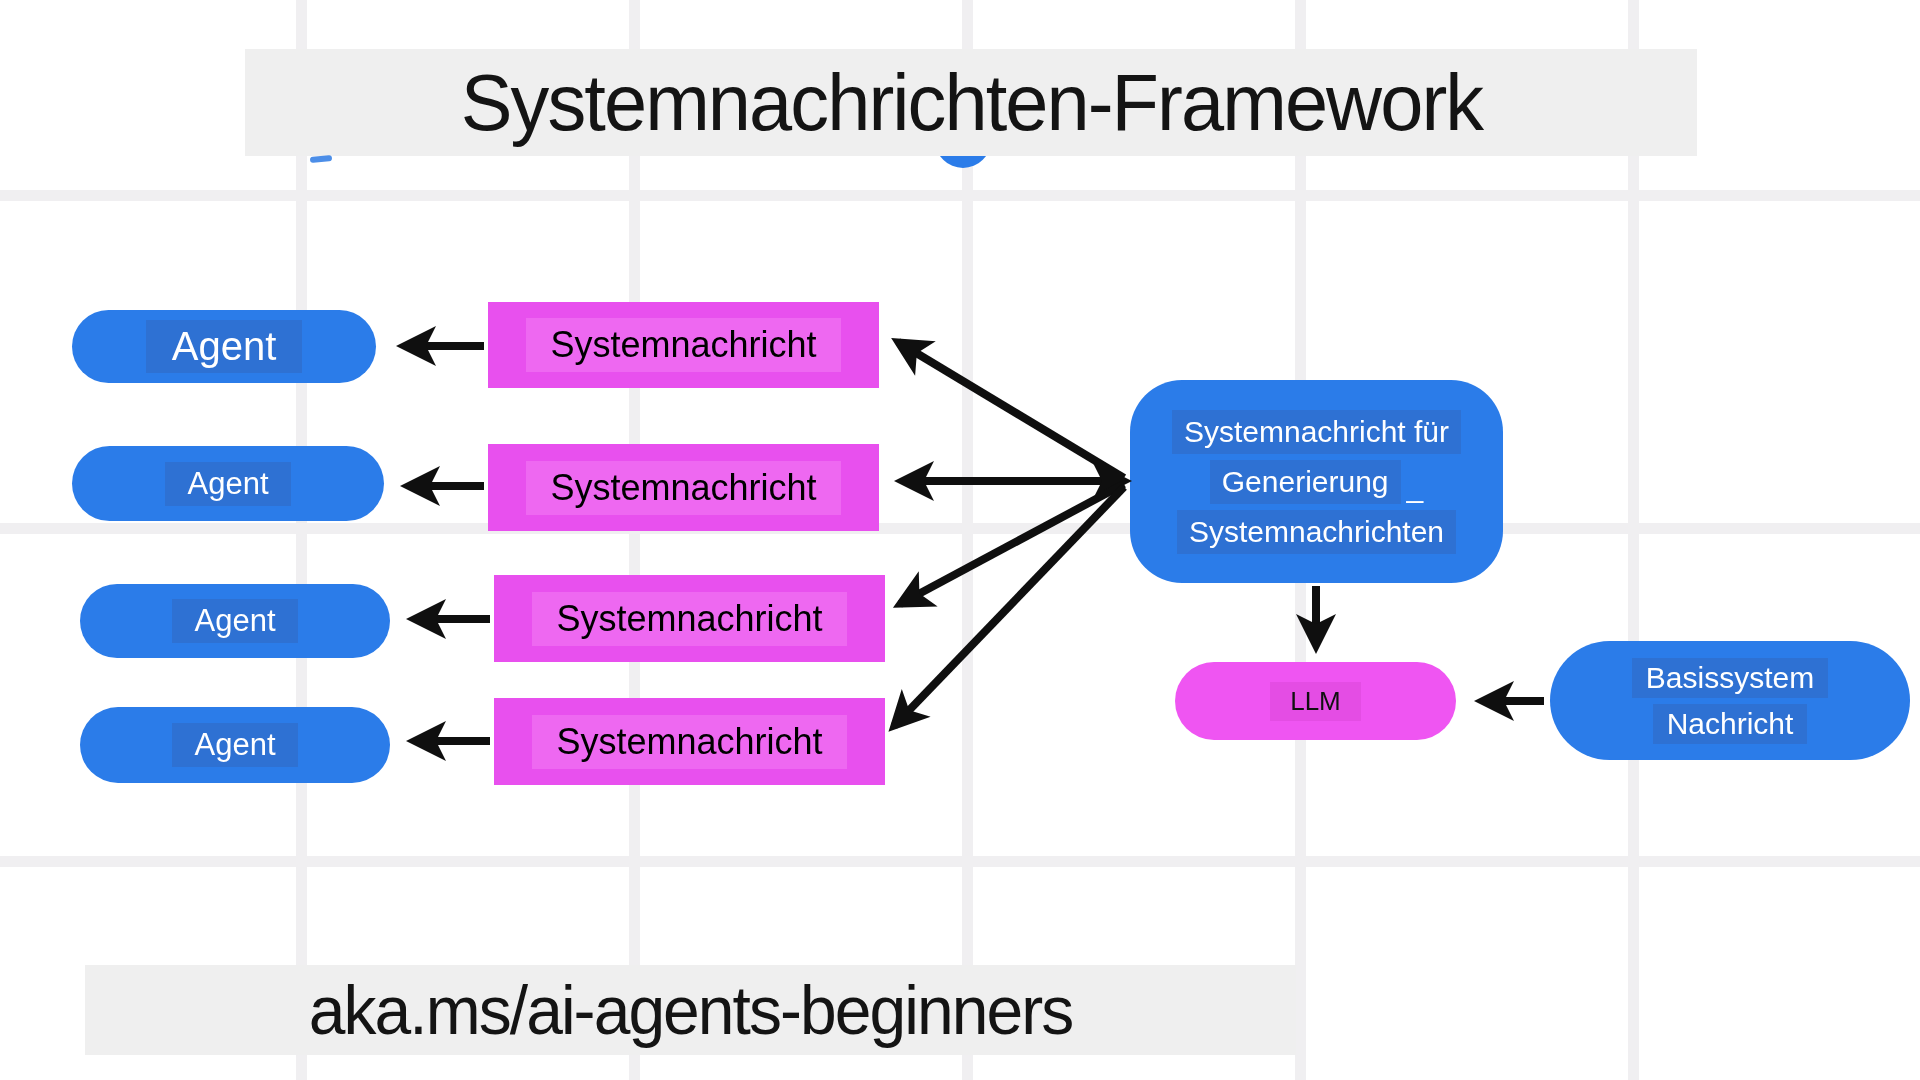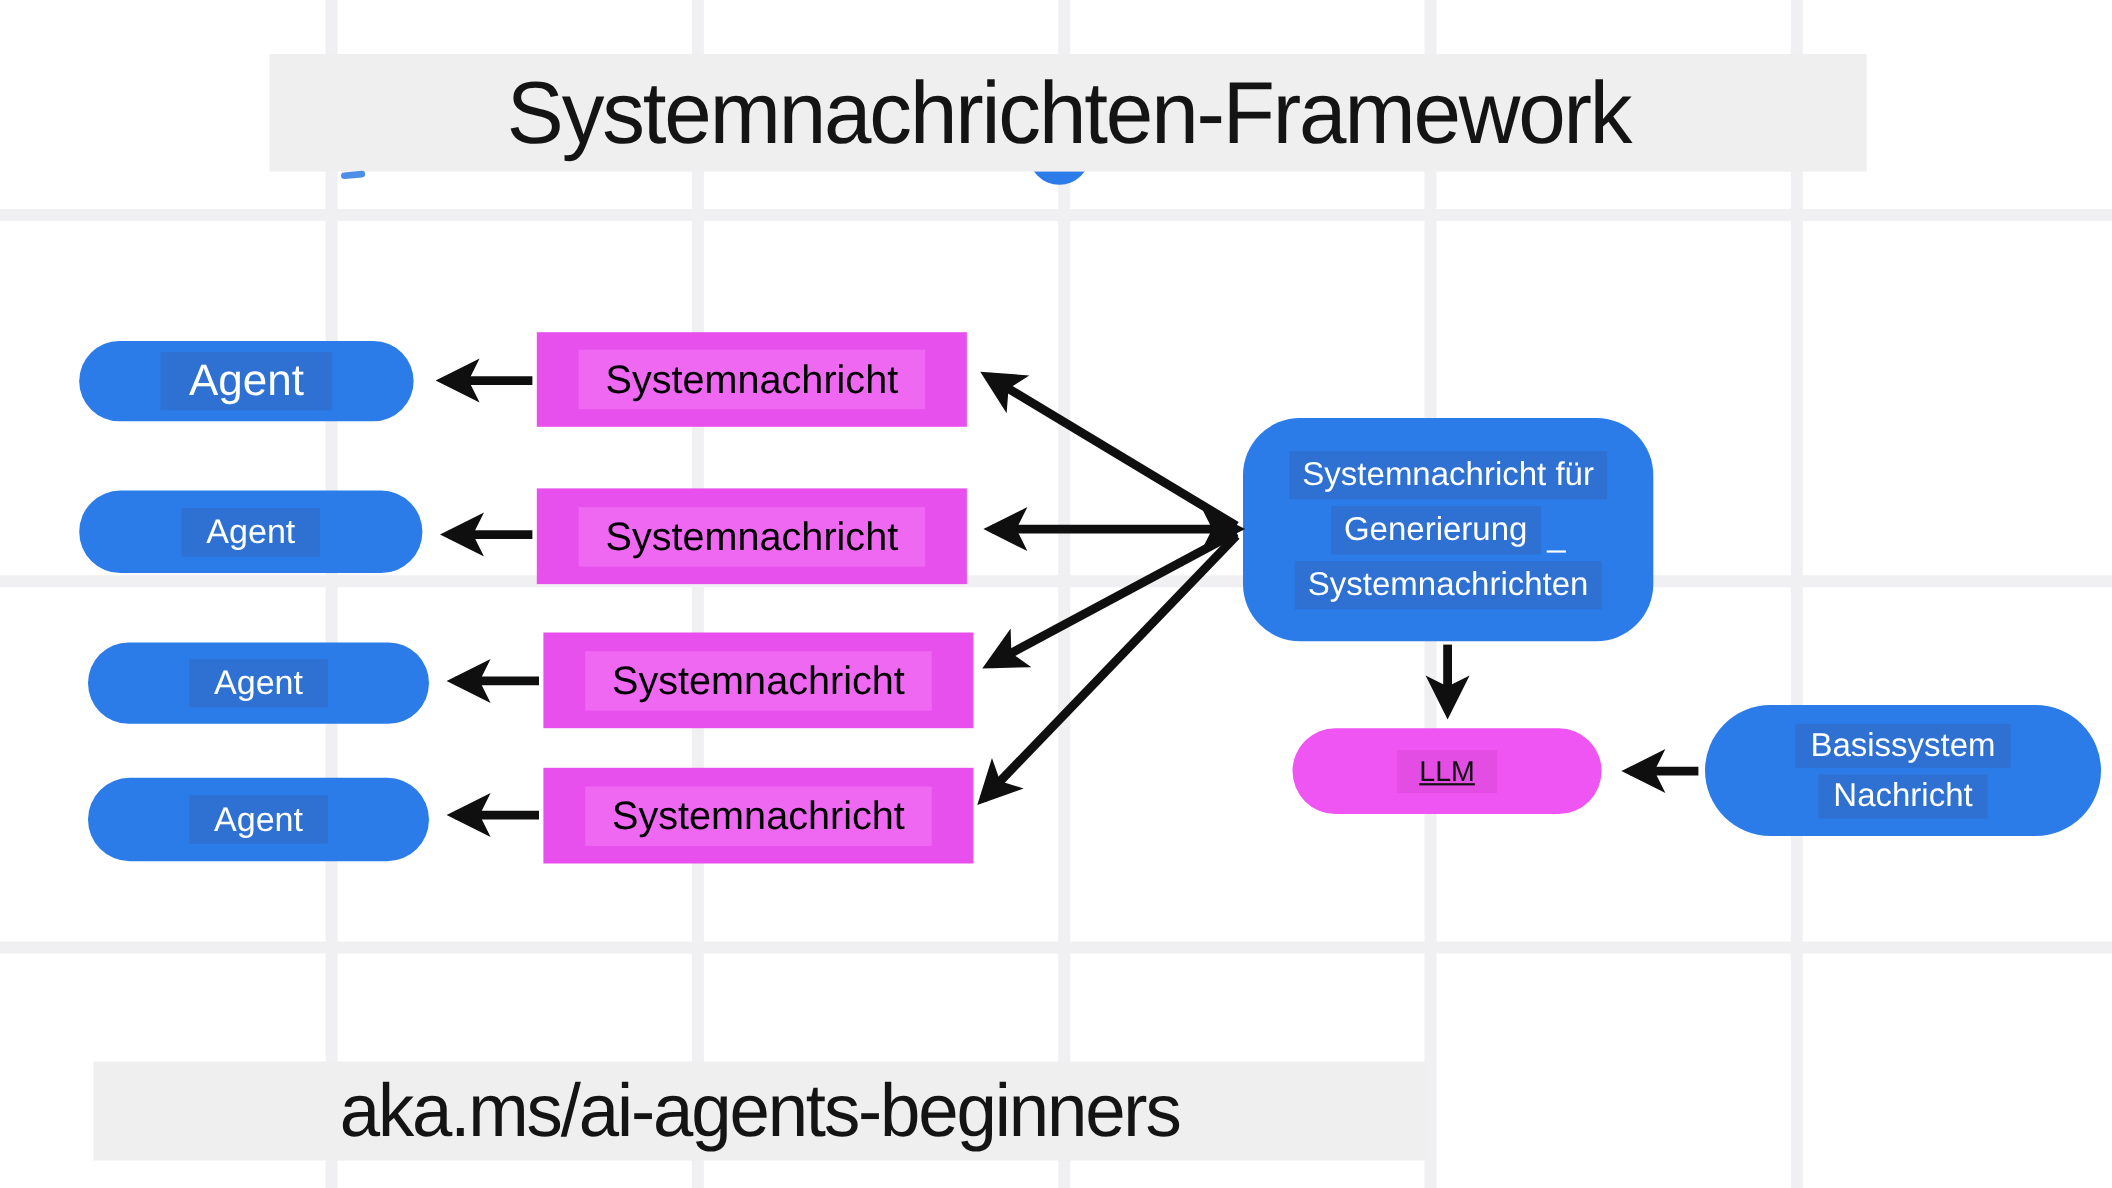--- a/index.html
+++ b/index.html
@@ -47,21 +47,21 @@
     left:1130px;top:380px;width:373px;height:203px;border-radius:52px;
     background:#2b7ce9;color:#ffffff;flex-direction:column;gap:6px;font-size:30px;
   }
   .generator .hl{background:#2e71d3;padding:5px 12px;white-space:nowrap;}
   .gen-line2-wrap{display:flex;align-items:flex-start;text-align:right;}
   .gen-mark{color:#ffffff;transform:translateY(10px);margin-left:6px;font-size:30px;}
   .llm{
     left:1175px;top:662px;width:281px;height:78px;border-radius:39px;
     background:#ef55f2;color:#101010;font-size:26px;
   }
-  .llm .hl{background:#e44de4;padding:4px 20px;text-decoration:underline;}
+  .llm .hl{background:#e44de4;padding:4px 20px;}
   .basemsg{
     left:1550px;top:641px;width:360px;height:119px;border-radius:60px;
     background:#2b7ce9;color:#ffffff;flex-direction:column;gap:6px;font-size:30px;
   }
   .basemsg .hl{background:#2e71d3;padding:3px 14px;white-space:nowrap;}
   svg.arrows{position:absolute;left:0;top:0;z-index:5;pointer-events:none;}
   svg.arrows line{stroke:#0f0f0f;stroke-width:8;}
 </style>
 </head>
 <body>

